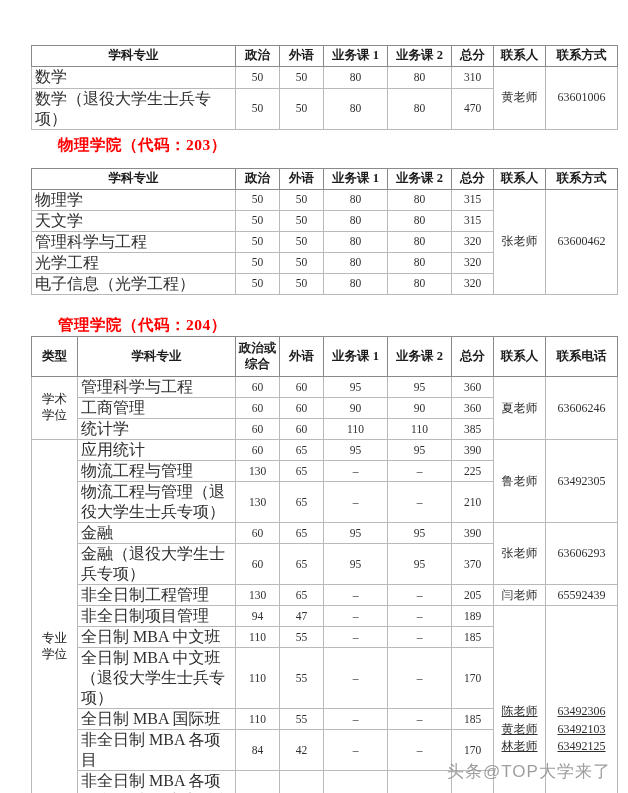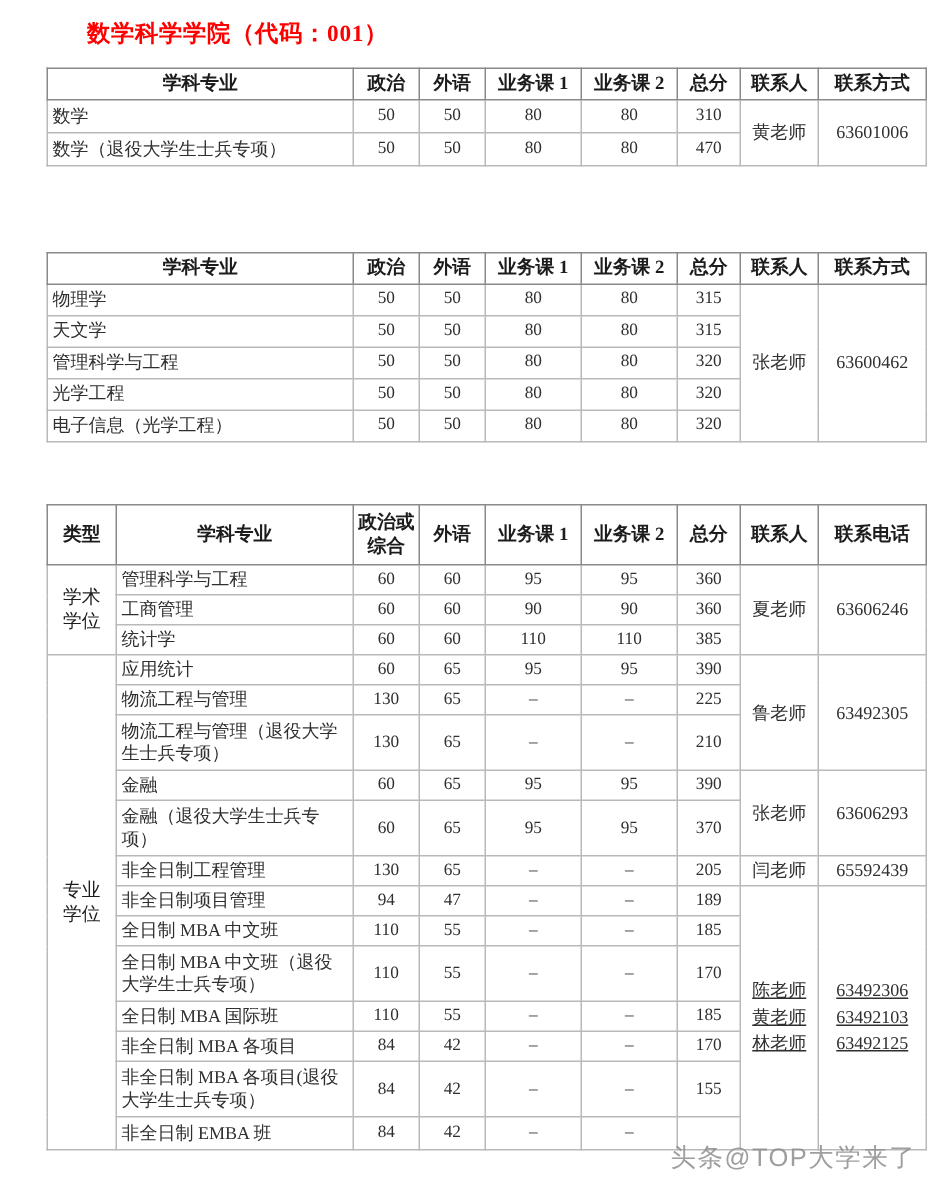--- a/index.html
+++ b/index.html
@@ -40,21 +40,21 @@
   table.grid tr.hdr th{
     border-color:#8a8a8a;
     font-weight:bold;
     text-align:center;
     color:#1c1c1c;
     font-size:12.5px;
     padding:2px 2px;
   }
   table.grid{border:1px solid #8a8a8a;}
   .num{font-size:11.5px;text-align:center;font-family:"Liberation Serif","DejaVu Serif",serif;}
-  .name{text-align:left;padding-left:5px;font-size:12px;}
+  .name{text-align:left;padding-left:5px;font-size:16px;}
   .vmid{text-align:center;vertical-align:middle;font-size:12px;}
   .typecell{
     text-align:center;vertical-align:middle;
     font-weight:bold;font-size:12.5px;color:#1c1c1c;line-height:1.35;
   }
   .stack{line-height:1.45;text-decoration:underline;}
 
   
   .blk{position:absolute;}
 
@@ -75,23 +75,20 @@
     white-space:nowrap;
     opacity:.85;
     text-align:right;
   }
 </style>
 </head>
 <body>
 
 <div class="page">
 
-  <div class="blk" id="t1-title">
-    <p class="section-title">数学科学学院（代码：001）</p>
-  </div>
 
   <div class="blk" id="t1-wrap">
     <table class="grid">
       <colgroup>
         <col style="width:204px">
           <col style="width:44px">
           <col style="width:44px">
         <col style="width:64px">
           <col style="width:64px">
           <col style="width:42px">
@@ -124,20 +121,23 @@
         <td class="num">50</td>
         <td class="num">50</td>
         <td class="num">80</td>
         <td class="num">80</td>
         <td class="num">470</td>
       </tr>
     </tbody>
       </table>
   </div>
 
+  <div class="blk" id="t2-title">
+    <p class="section-title">物理学院（代码：203）</p>
+  </div>
 
   <div class="blk" id="t2-wrap">
     <table class="grid">
       <colgroup>
         <col style="width:204px">
           <col style="width:44px">
           <col style="width:44px">
         <col style="width:64px">
           <col style="width:64px">
           <col style="width:42px">
@@ -194,20 +194,23 @@
         <td class="num">50</td>
         <td class="num">50</td>
         <td class="num">80</td>
         <td class="num">80</td>
         <td class="num">320</td>
       </tr>
     </tbody>
       </table>
   </div>
 
+  <div class="blk" id="t3-title">
+    <p class="section-title">管理学院（代码：204）</p>
+  </div>
 
   <div class="blk" id="t3-wrap">
     <table class="grid">
       <colgroup>
         <col style="width:46px">
           <col style="width:158px">
           <col style="width:44px">
         <col style="width:44px">
           <col style="width:64px">
           <col style="width:64px">

